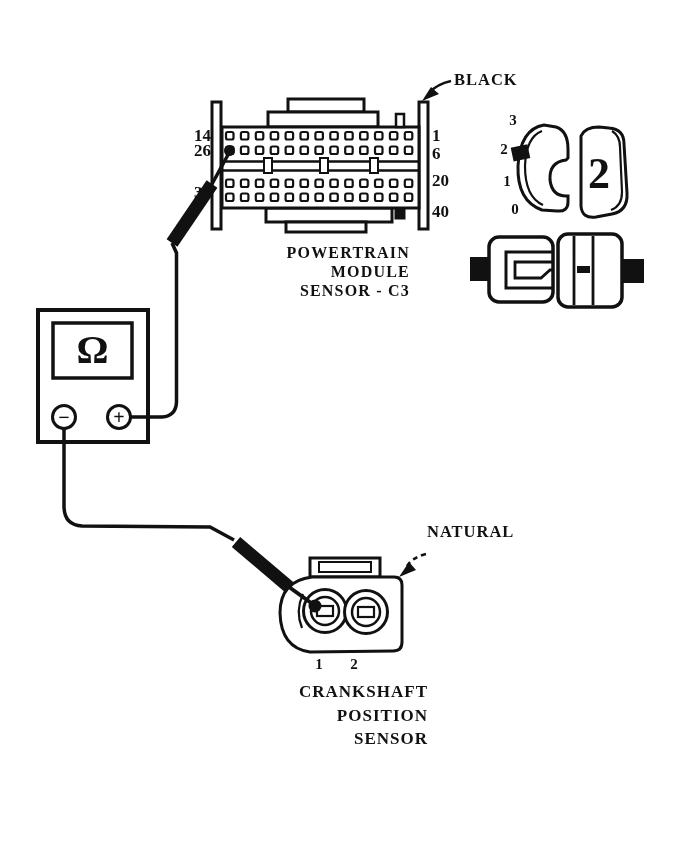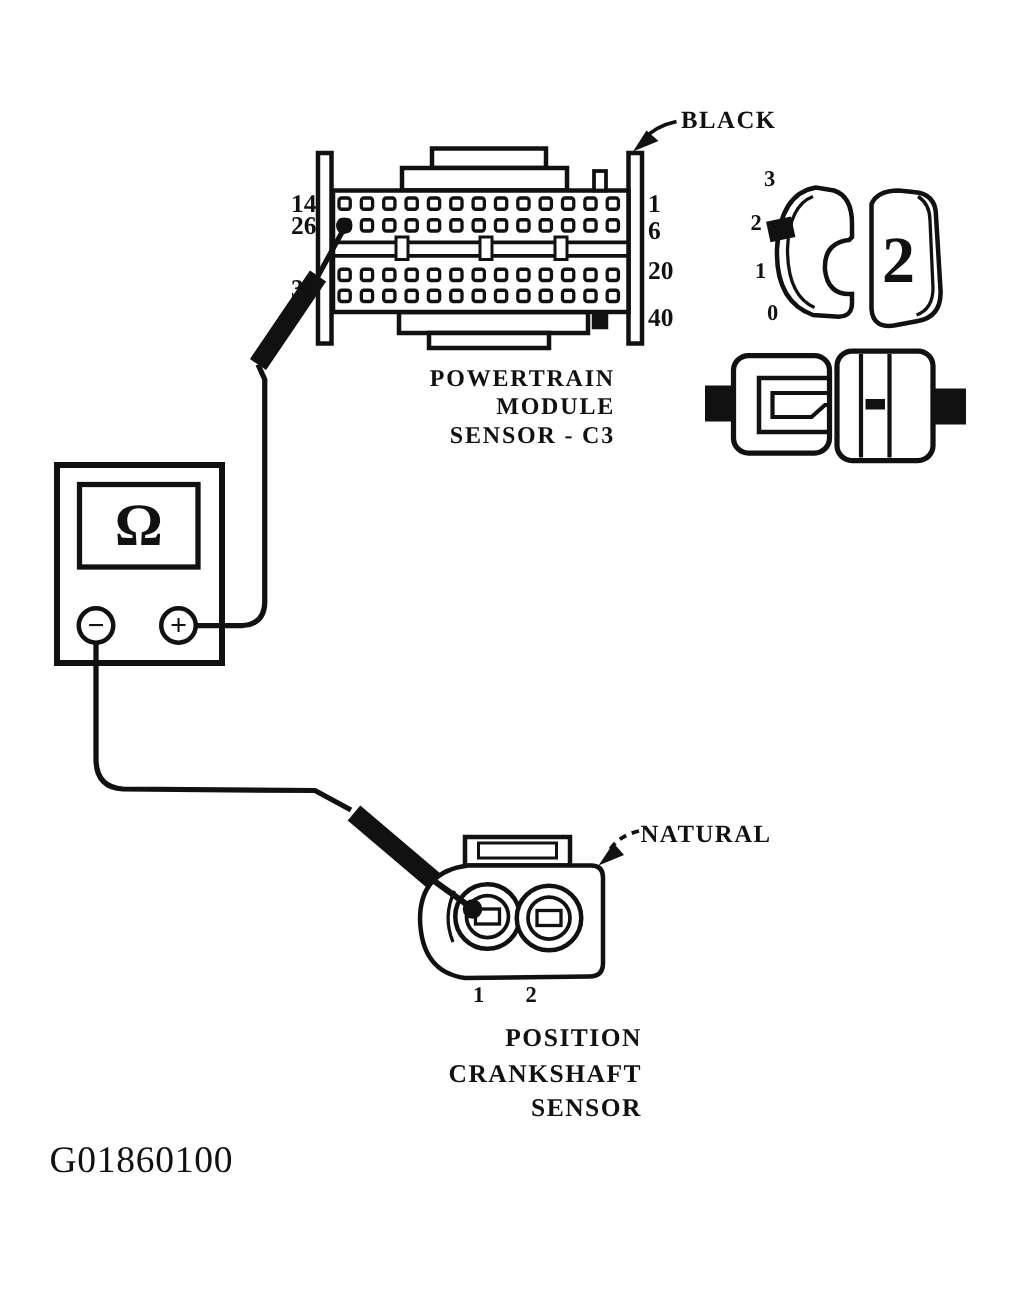--- a/index.html
+++ b/index.html
@@ -188,24 +188,23 @@
   <div class="t scale-num" style="left:506px;top:112px;">3</div>
   <div class="t scale-num" style="left:497px;top:141px;">2</div>
   <div class="t scale-num" style="left:500px;top:173px;">1</div>
   <div class="t scale-num" style="left:508px;top:201px;">0</div>
   <div class="t big2" style="left:578px;top:148px;">2</div>
 
   <div class="t omega" style="left:53px;top:321px;width:79px;height:57px;">Ω</div>
   <div class="t sign" style="left:52px;top:405px;">−</div>
   <div class="t sign" style="left:107px;top:405px;">+</div>
 
-  <div class="t conn-color" style="left:427px;top:546px;">NATURAL</div>
+  <div class="t conn-color" style="left:427px;top:522px;">NATURAL</div>
   <div class="t term-num" style="left:312px;top:656px;">1</div>
   <div class="t term-num" style="left:347px;top:656px;">2</div>
 
   <div class="t caption cps-cap" style="left:260px;top:680px;width:168px;">
+    <div>CRANKSHAFT</div>
     <div>POSITION</div>
-    <div>CRANKSHAFT</div>
     <div>SENSOR</div>
   </div>
 
-  <div class="t figid" style="left:33px;top:760px;">G01860100</div>
 </div>
 
 </body></html>

